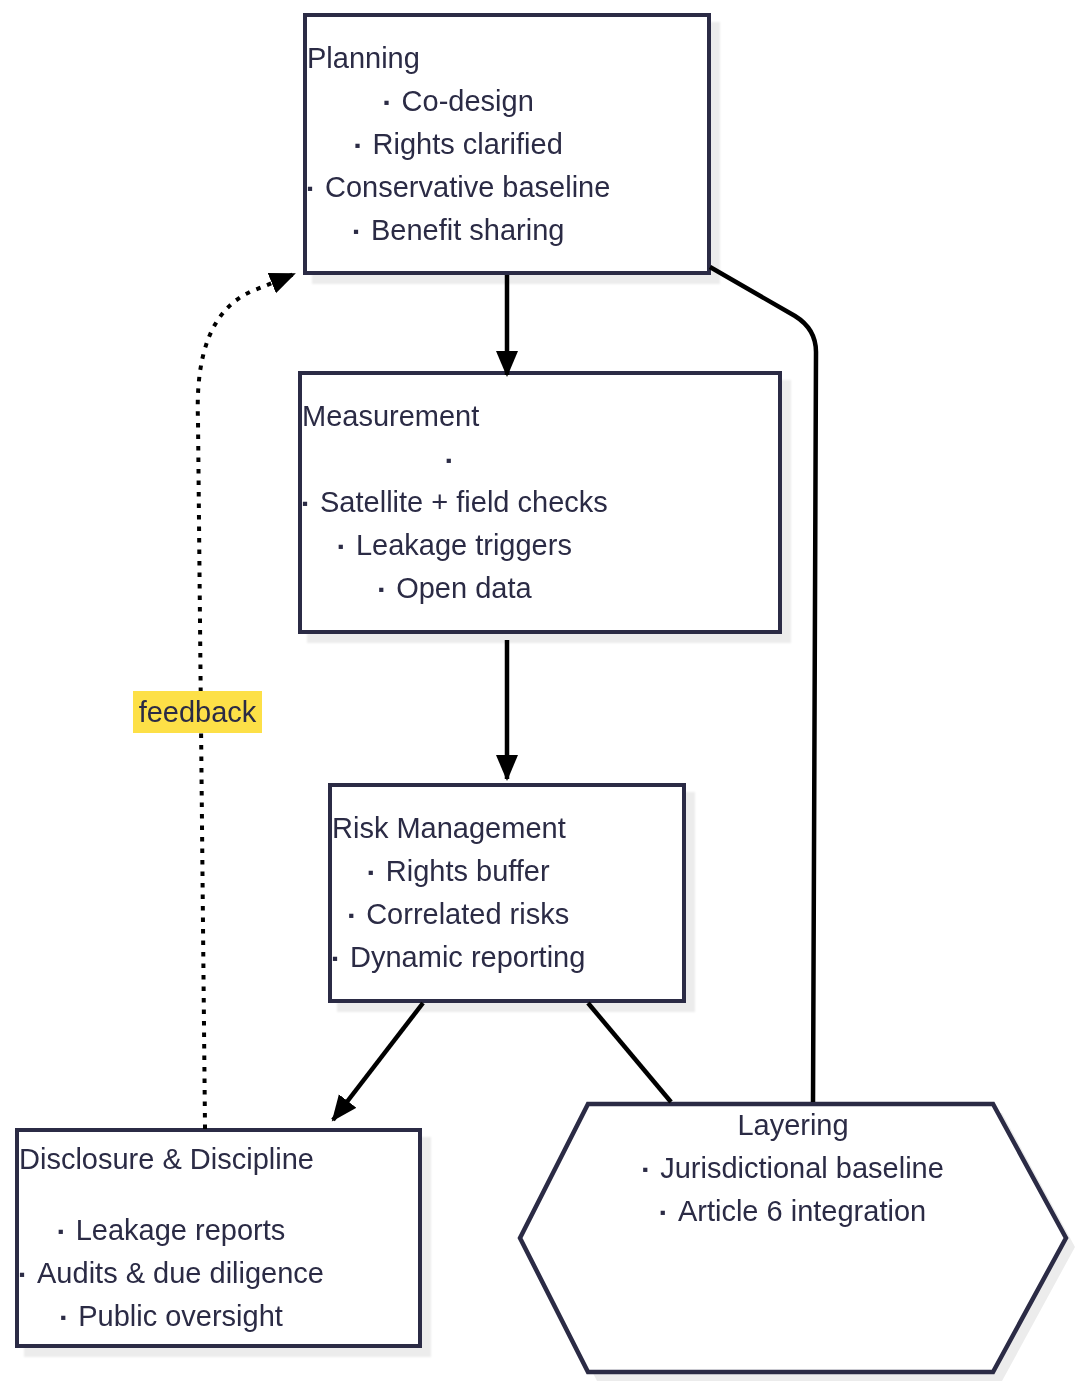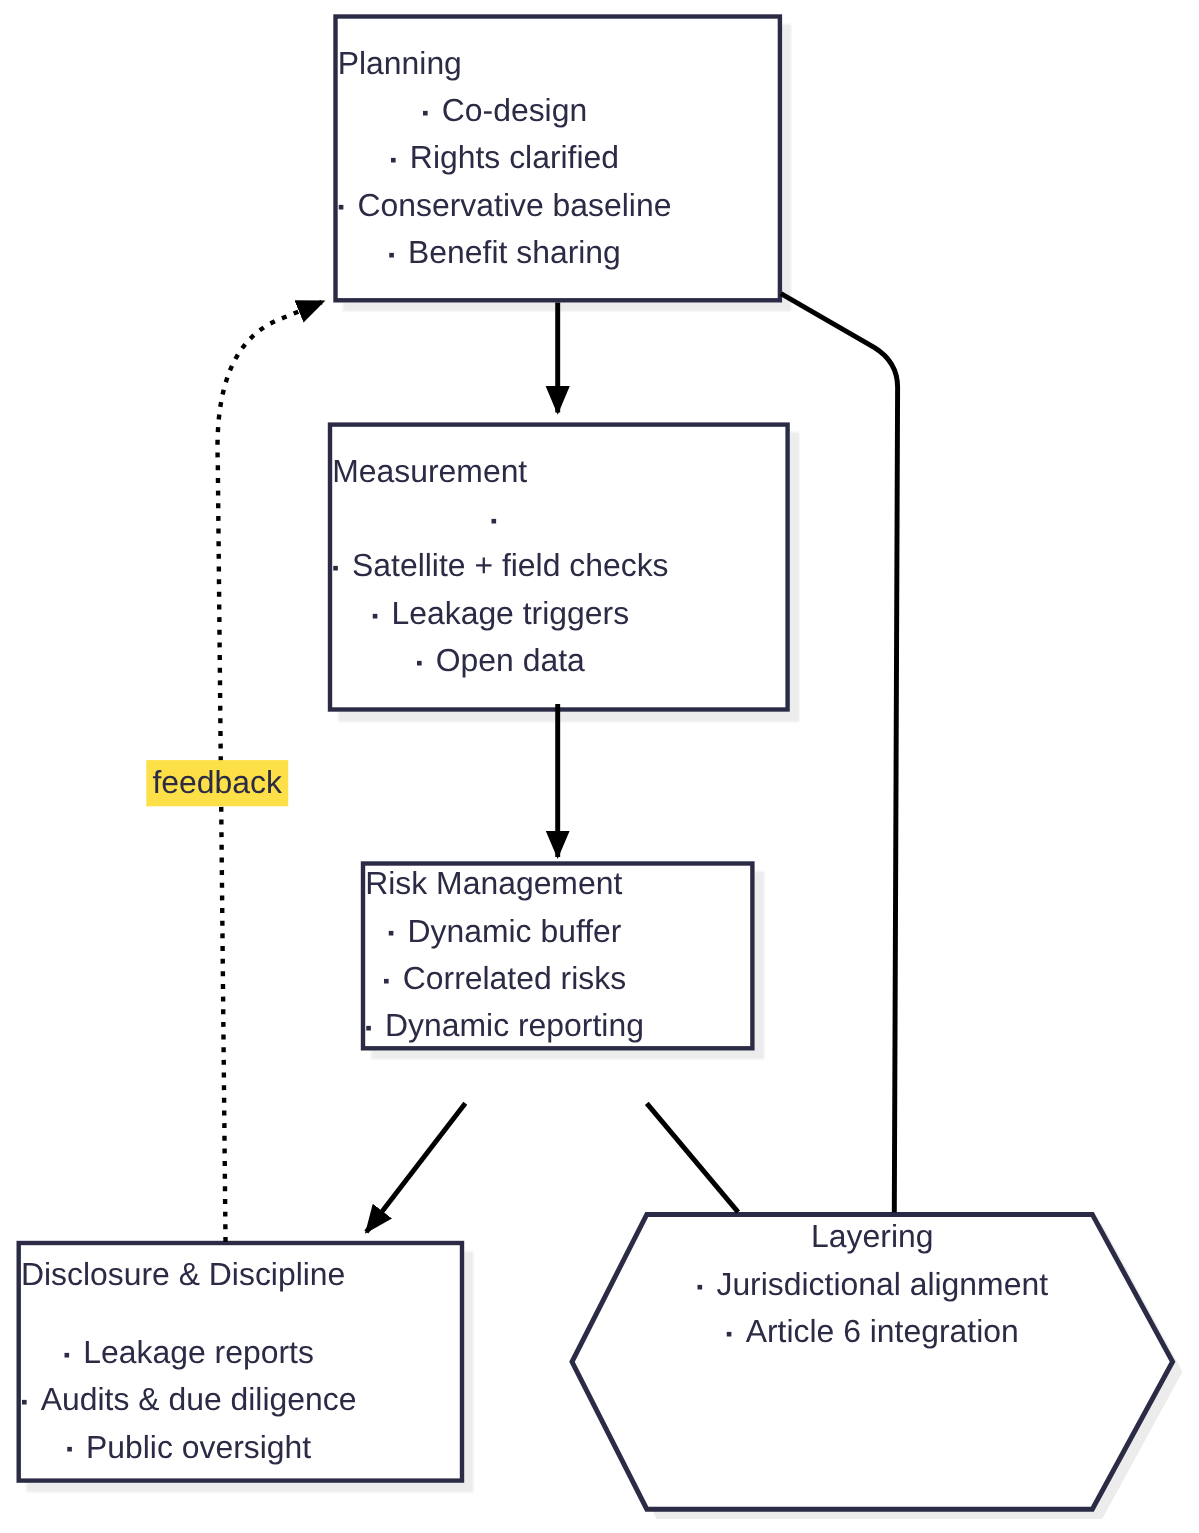--- a/index.html
+++ b/index.html
@@ -27,22 +27,22 @@
     font-size:29px;
     white-space:nowrap;
     display:flex;align-items:center;justify-content:center;
   }
   .bullet{
     font-size:17px;
     margin-right:12px;
     position:relative;top:1px;
   }
   #node-planning{left:303px;top:13px;width:408px;height:262px;}
-  #node-measurement{left:298px;top:384px;width:420px;height:263px;}
-  #node-risk{left:328px;top:783px;width:358px;height:172px;}
+  #node-measurement{left:298px;top:371px;width:484px;height:263px;}
+  #node-risk{left:328px;top:783px;width:358px;height:220px;}
   #node-disclosure{left:15px;top:1128px;width:407px;height:220px;gap:28px;}
   #layering-text{
     position:absolute;left:520px;top:1104px;width:546px;height:268px;
     display:flex;flex-direction:column;justify-content:flex-start;align-items:center;
     text-align:center;z-index:3;pointer-events:none;
   }
   #connector-layer{
     position:absolute;left:0;top:0;width:1090px;height:1394px;
     z-index:2;pointer-events:none;
   }
@@ -99,21 +99,21 @@
           <span>Open data</span>
         </div>
       </div>
   </div>
 
   <div class="node" id="node-risk">
     <div class="text-line">Risk Management</div>
     <div>
         <div class="text-line">
           <span class="bullet">▪</span>
-          <span>Dynamic buffer</span>
+          <span>Rights buffer</span>
         </div>
         <div class="text-line">
           <span class="bullet">▪</span>
           <span>Correlated risks</span>
         </div>
         <div class="text-line">
           <span class="bullet">▪</span>
           <span>Dynamic reporting</span>
         </div>
       </div>
@@ -159,21 +159,21 @@
     <path d="M710,267 L795,316 Q816,329 816,352 L813,1102" fill="none" stroke="#000000" stroke-width="4.5"></path>
 
     <path d="M205,1127 L198,420 Q194,318 250,292 L294,274" fill="none" stroke="#000000" stroke-width="4" stroke-dasharray="0.5 11" stroke-linecap="square" marker-end="url(#arrowhead)"></path>
   </svg>
 
   <div id="layering-text">
     <div class="text-line">Layering</div>
     <div>
         <div class="text-line">
           <span class="bullet">▪</span>
-          <span>Jurisdictional alignment</span>
+          <span>Jurisdictional baseline</span>
         </div>
         <div class="text-line">
           <span class="bullet">▪</span>
           <span>Article 6 integration</span>
         </div>
       </div>
   </div>
 
   <div id="feedback-label">feedback</div>
 

